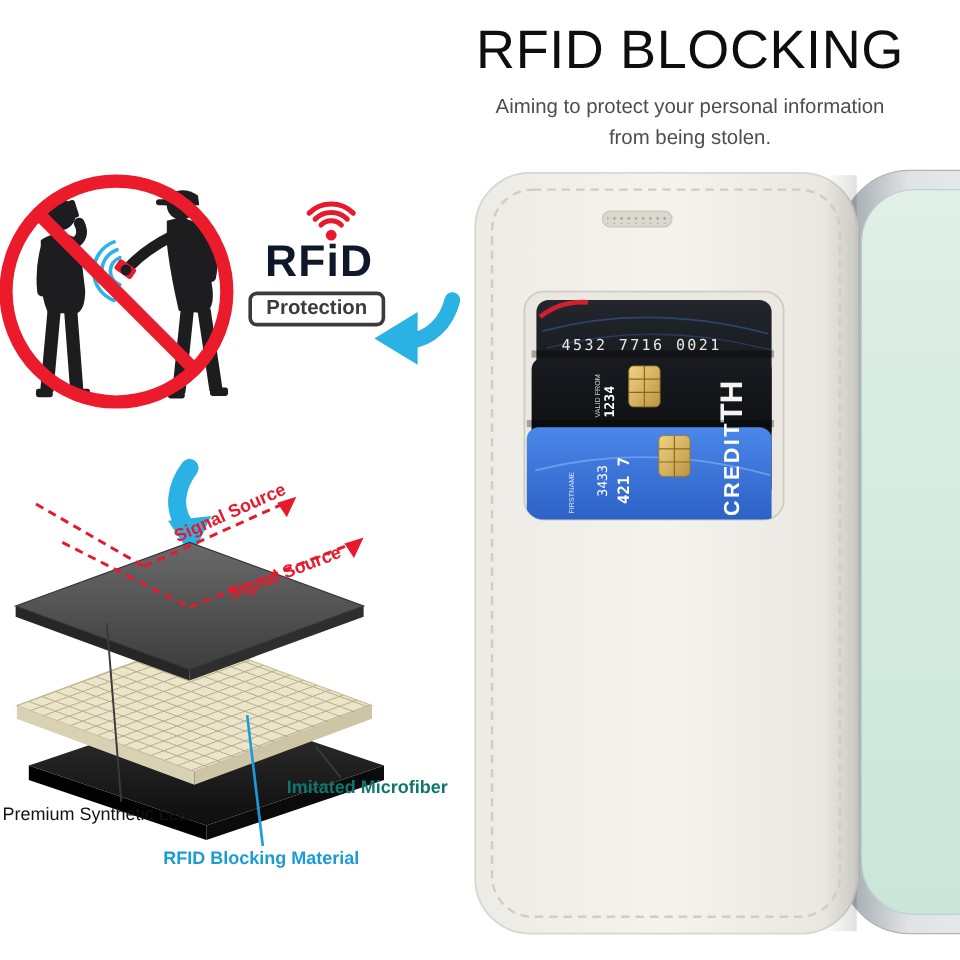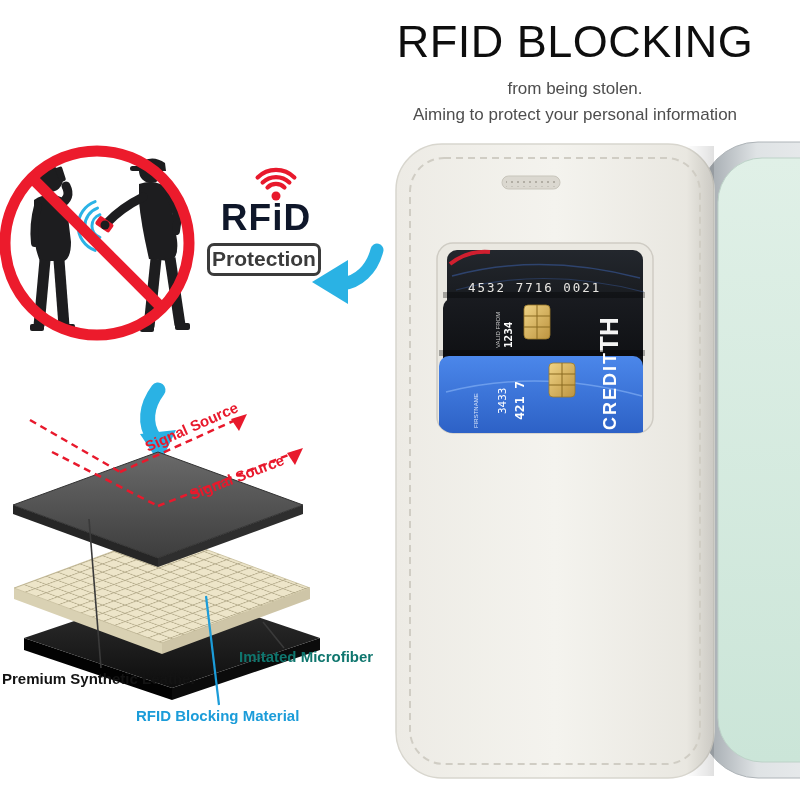--- a/index.html
+++ b/index.html
@@ -6,24 +6,24 @@
   html,body { width:800px; height:800px; background:#fff; font-family:"Liberation Sans",sans-serif; }
   .page { position:relative; width:800px; height:800px; overflow:hidden; background:#fff; }
   .scene { position:absolute; left:0; top:0; width:800px; height:800px; }
   .title { position:absolute; left:350px; top:16px; width:450px; text-align:center;
            font-size:45px; font-weight:normal; color:#0e0e0e; letter-spacing:0.5px; }
   .subtitle { position:absolute; left:355px; top:76px; width:440px; text-align:center;
               font-size:17px; color:#4e4e4e; line-height:1.5; }
   .badge-title { position:absolute; left:204px; top:197px; width:124px; text-align:center;
                  font-size:37px; font-weight:bold; color:#0f172a; letter-spacing:1px; }
   .badge-caption { position:absolute; left:207px; top:243px; width:114px; text-align:center;
-                   font-size:21px; font-weight:bold; color:#3b3b3b;
+                   font-size:17px; font-weight:bold; color:#3b3b3b;
                    border:3px solid #3b3b3b; border-radius:7px; padding:1px 0 2px; }
   .lbl { position:absolute; white-space:nowrap; }
-  .lbl-leather { left:2px;  top:670px; font-size:15px; font-weight:bold; color:#131313; }
+  .lbl-leather { left:2px;  top:670px; font-size:15px; font-weight:normal; color:#131313; }
   .lbl-rfid    { left:136px; top:707px; font-size:15px; font-weight:bold; color:#1b9cd9;text-align:center; }
   .lbl-micro   { left:239px; top:648px; font-size:15px; font-weight:bold; color:#0f766e; }
 </style>
 </head>
 <body>
 
 <div class="page">
 
   <svg class="scene" viewBox="0 0 800 800" xmlns="http://www.w3.org/2000/svg">
     <defs>
@@ -213,22 +213,22 @@
 
     <g>
       <path d="M101 668 L89 519" stroke="#3a3a3a" stroke-width="1.6" fill="none"></path>
       <path d="M219 705 L206 596" stroke="#1b9cd9" stroke-width="2.2" fill="none"></path>
       <path d="M284 648 L263 622" stroke="#3a3a3a" stroke-width="1.6" fill="none"></path>
     </g>
   </svg>
 
   <h1 class="title">RFID BLOCKING</h1>
   <div class="subtitle">
+    <div>Aiming to protect your personal information</div>
     <div>from being stolen.</div>
-    <div>Aiming to protect your personal information</div>
   </div>
 
   <div class="badge-title">RFiD</div>
   <div class="badge-caption">Protection</div>
 
   <div class="lbl lbl-leather">Premium Synthetic Leather</div>
   <div class="lbl lbl-rfid">RFID Blocking Material</div>
   <div class="lbl lbl-micro">Imitated Microfiber</div>
 </div>
 

